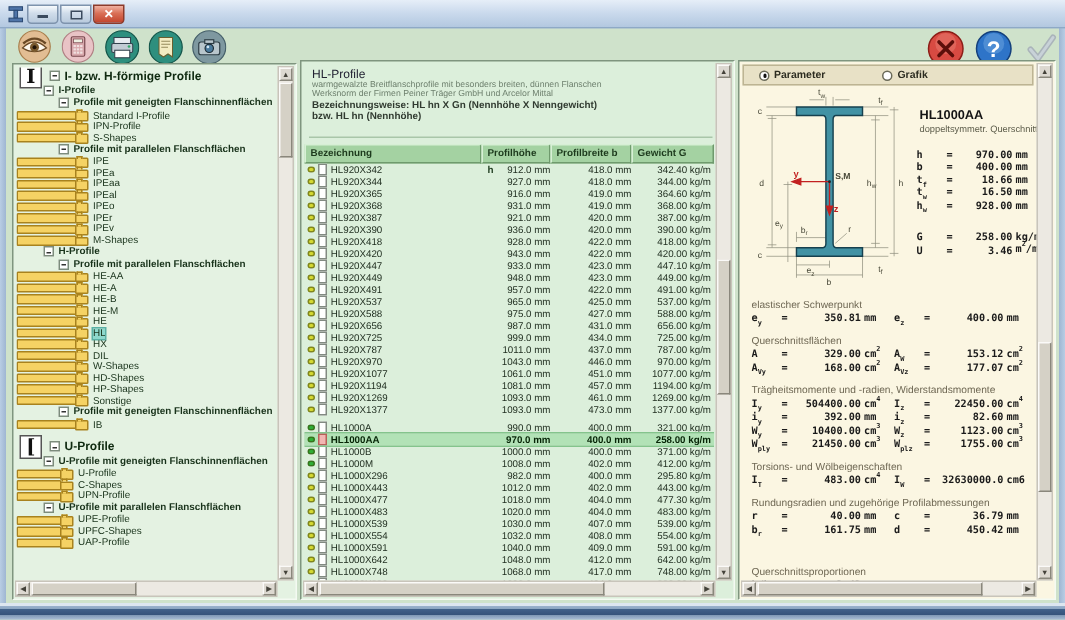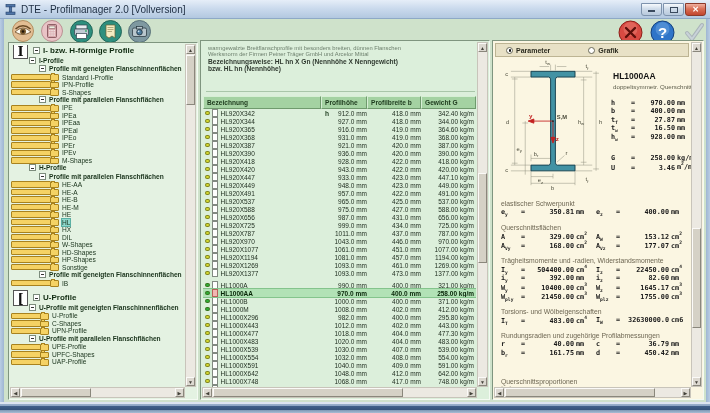--- a/index.html
+++ b/index.html
@@ -98,21 +98,20 @@
 </style>
 </head>
 <body>
 
 <div class="titlebar">
   <svg width="13" height="13" viewBox="0 0 13 13">
     <rect x="2" y="1.5" width="9" height="2.4" fill="#4f74a8" stroke="#2c4a74" stroke-width="0.7"></rect>
     <rect x="5.3" y="3.9" width="2.4" height="5.2" fill="#4f74a8" stroke="#2c4a74" stroke-width="0.7"></rect>
     <rect x="2" y="9.1" width="9" height="2.4" fill="#4f74a8" stroke="#2c4a74" stroke-width="0.7"></rect>
   </svg>
-  <span class="title-text">DTE - Profilmanager 2.0 [Vollversion]</span>
   <span class="winbtn">
       <span class="glyph-min"></span>
     </span>
   <span class="winbtn">
       <span class="glyph-max"></span>
     </span>
   <span class="winbtn close">
       <span class="glyph-x">✕</span>
     </span>
 </div>
@@ -453,20 +452,21 @@
     </div>
     <div class="hscroll" style="left:1px;right:12px;bottom:1px">
       <div class="sarrow left">◀</div>
       <div class="sthumb" style="left:10px;width:70px"></div>
       <div class="sarrow right">▶</div>
     </div>
   </div>
 
   <div id="list-panel" class="panel">
     <div class="list-head">
+      <div class="lh-title">HL-Profile</div>
       <div class="lh-sub">warmgewalzte Breitflanschprofile mit besonders breiten, dünnen Flanschen</div>
       <div class="lh-sub">Werksnorm der Firmen Peiner Träger GmbH und Arcelor Mittal</div>
       <div class="lh-bold">Bezeichnungsweise: HL hn X Gn (Nennhöhe X Nenngewicht)</div>
       <div class="lh-bold">bzw. HL hn (Nennhöhe)</div>
     </div>
     <div class="lh-sep"></div>
     <div class="thead">
       <span class="hcell hc-name">Bezeichnung</span>
       <span class="hcell hc-h">Profilhöhe h</span>
       <span class="hcell hc-b">Profilbreite b</span>
@@ -860,21 +860,21 @@
             <span class="dsym">b</span>
             <span class="deq">=</span>
             <span class="dval">400.00</span>
             <span class="dunit">mm</span>
           </span>
         </div>
         <div class="drow">
           <span class="dcell" style="width: 100%;">
             <span class="dsym">t<sub>f</sub></span>
             <span class="deq">=</span>
-            <span class="dval">27.87</span>
+            <span class="dval">18.66</span>
             <span class="dunit">mm</span>
           </span>
         </div>
         <div class="drow">
           <span class="dcell" style="width: 100%;">
             <span class="dsym">t<sub>w</sub></span>
             <span class="deq">=</span>
             <span class="dval">16.50</span>
             <span class="dunit">mm</span>
           </span>
@@ -982,21 +982,21 @@
         <div class="drow">
           <span class="dcell">
             <span class="dsym">W<sub>y</sub></span>
             <span class="deq">=</span>
             <span class="dval">10400.00</span>
             <span class="dunit">cm<sup>3</sup></span>
           </span>
           <span class="dcell">
             <span class="dsym">W<sub>z</sub></span>
             <span class="deq">=</span>
-            <span class="dval">1645.17</span>
+            <span class="dval">1123.00</span>
             <span class="dunit">cm<sup>3</sup></span>
           </span>
         </div>
         <div class="drow">
           <span class="dcell">
             <span class="dsym">W<sub>ply</sub></span>
             <span class="deq">=</span>
             <span class="dval">21450.00</span>
             <span class="dunit">cm<sup>3</sup></span>
           </span>

